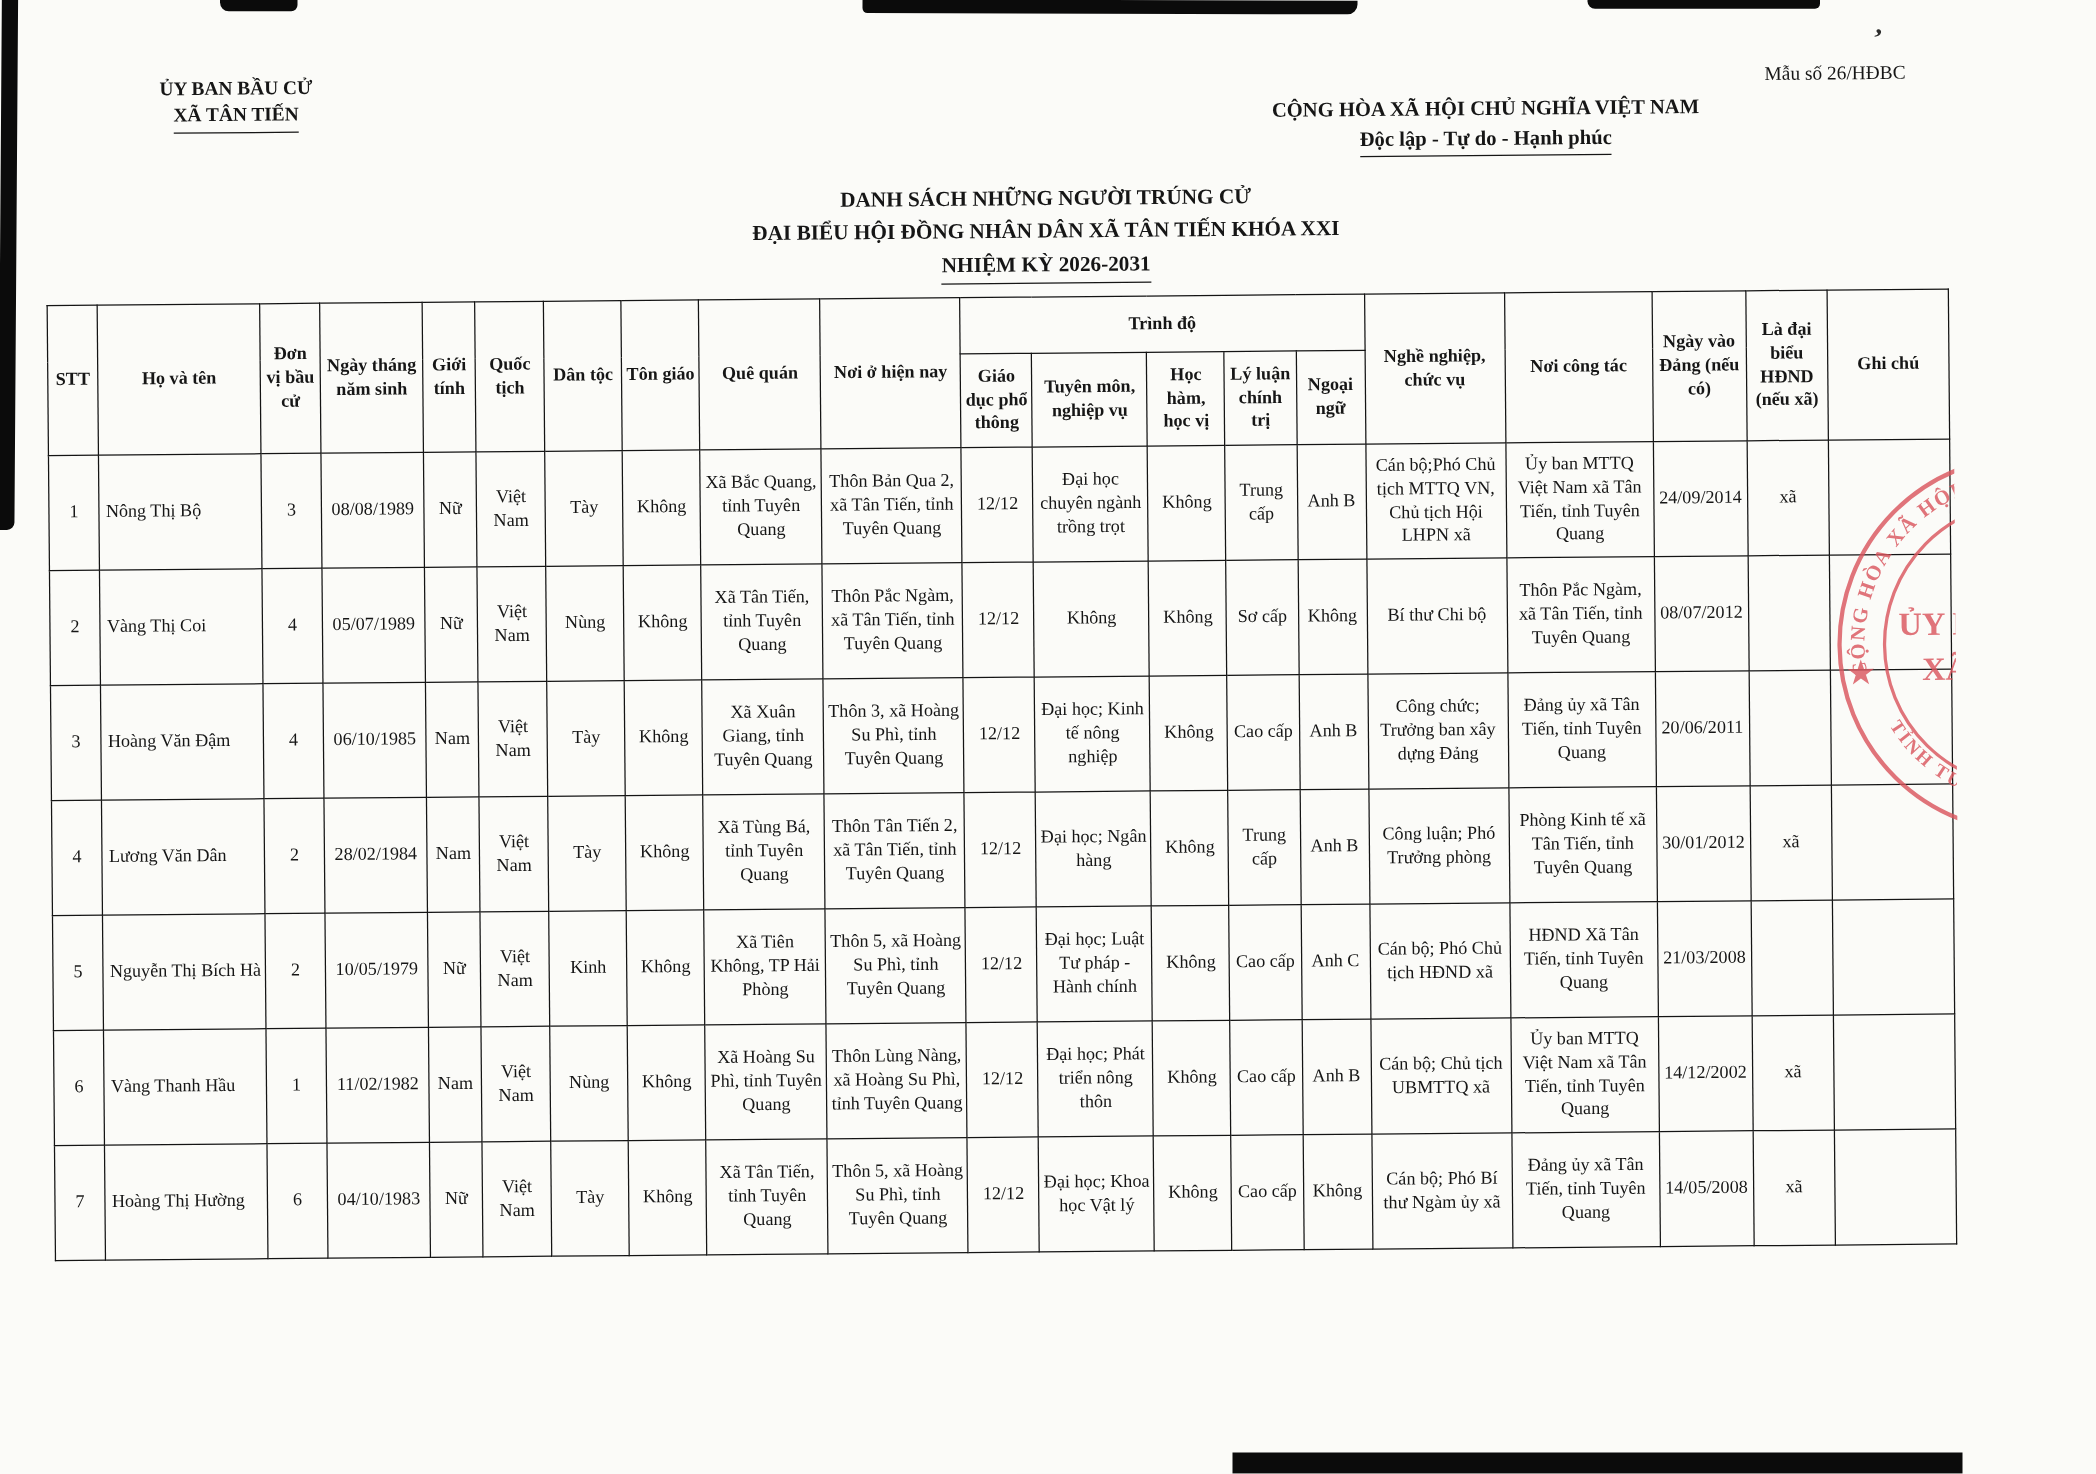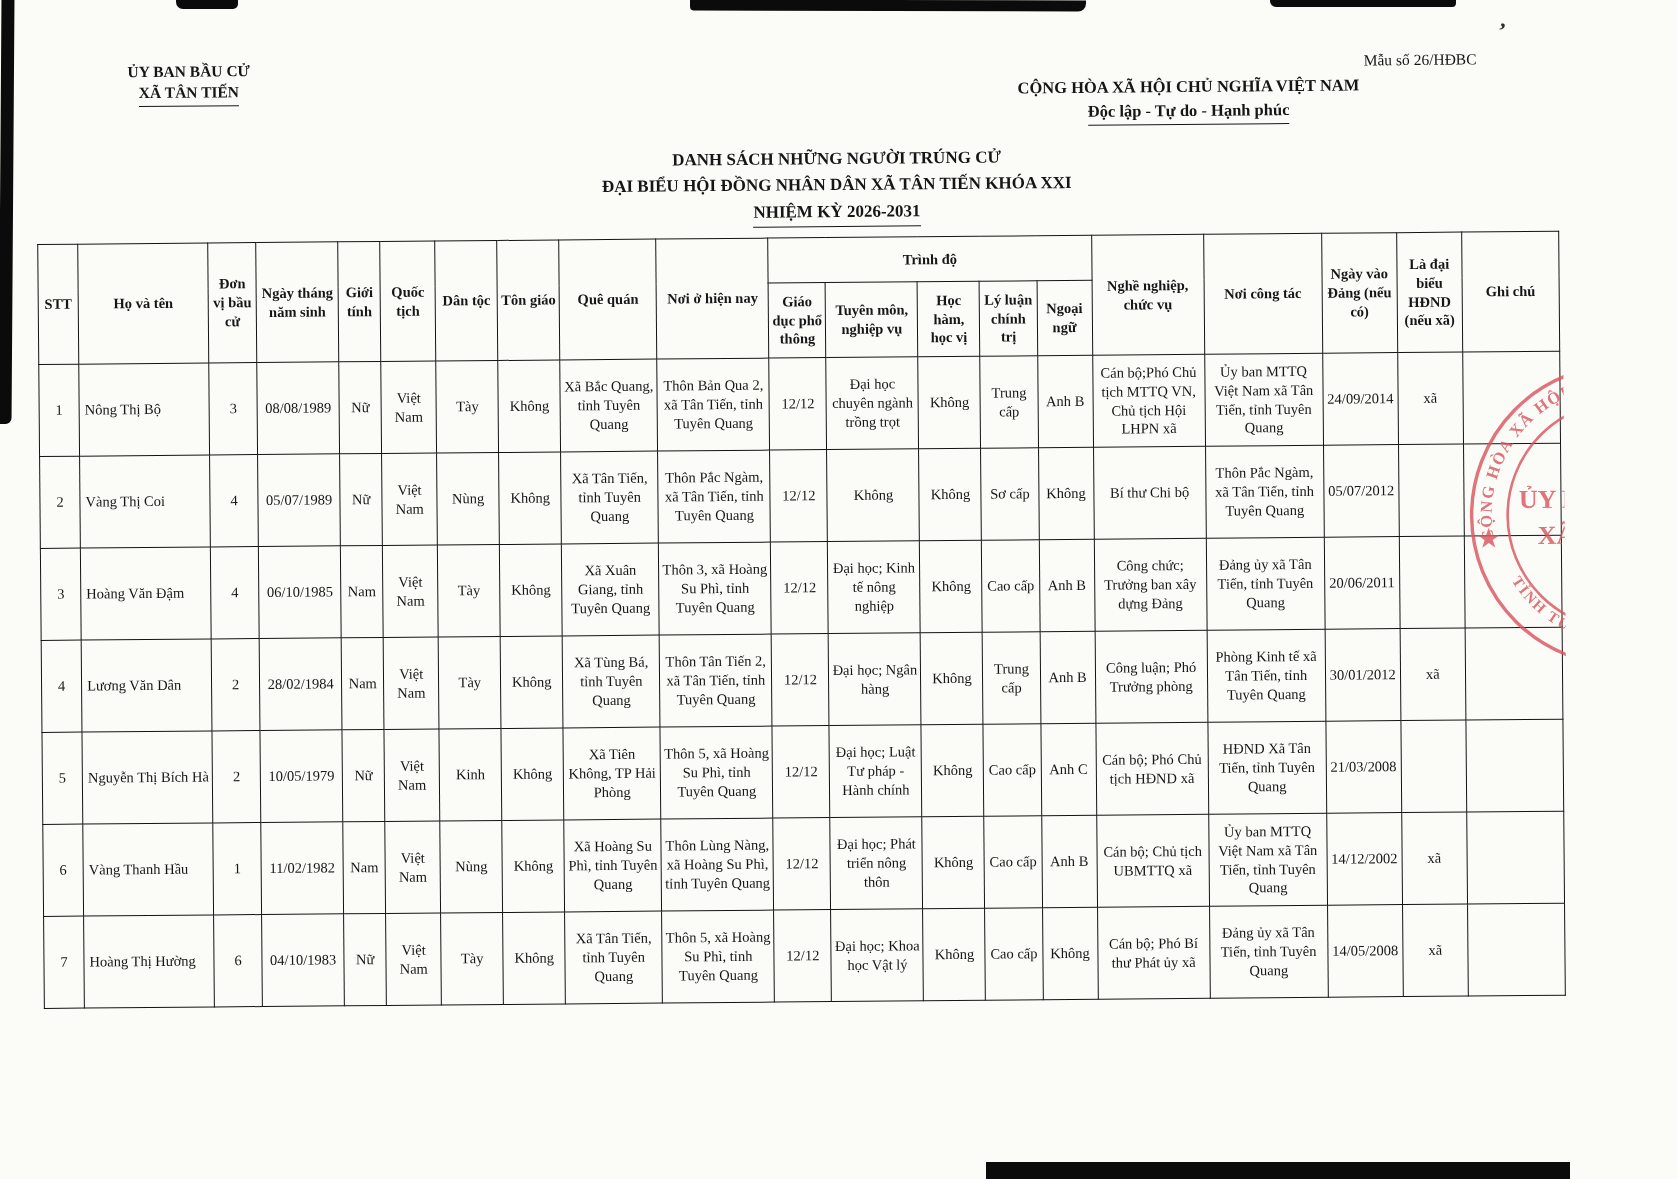--- a/index.html
+++ b/index.html
@@ -24,21 +24,21 @@
   .doc{position:absolute;inset:0;transform:rotate(-0.5deg);transform-origin:840px 560px;}
 
   .issuer{position:absolute;left:108px;top:56px;width:170px;text-align:center;
     font-weight:bold;font-size:15.5px;line-height:1.35;}
   .issuer .u{display:inline-block;border-bottom:1.6px solid #161616;padding-bottom:2px;}
 
   .motto{position:absolute;left:995px;top:78px;width:395px;text-align:center;
     font-weight:bold;font-size:16.5px;line-height:1.45;}
   .motto .u{display:inline-block;border-bottom:1.7px solid #161616;padding-bottom:1px;}
 
-  .form-no{position:absolute;left:1368px;top:56px;font-size:15.5px;}
+  .form-no{position:absolute;left:1416px;top:56px;font-size:15.5px;}
 
   .title{position:absolute;left:480px;top:146px;width:720px;text-align:center;
     font-weight:bold;font-size:17px;line-height:1.55;}
   .title .u{display:inline-block;border-bottom:1.8px solid #161616;padding-bottom:1px;}
 
   
   table.results{
     position:absolute;left:40px;top:237px;width:1522px;
     border-collapse:collapse;table-layout:fixed;
     font-size:14.5px;line-height:1.3;
@@ -175,21 +175,21 @@
             <td>Không</td>
             <td>Xã Tân Tiến, tỉnh Tuyên Quang</td>
             <td>Thôn Pắc Ngàm, xã Tân Tiến, tỉnh Tuyên Quang</td>
             <td>12/12</td>
             <td>Không</td>
             <td>Không</td>
             <td>Sơ cấp</td>
             <td>Không</td>
             <td>Bí thư Chi bộ</td>
             <td>Thôn Pắc Ngàm, xã Tân Tiến, tỉnh Tuyên Quang</td>
-            <td>05/07/2012</td>
+            <td>08/07/2012</td>
             <td></td>
             <td></td>
           </tr>
           <tr>
             <td>3</td>
             <td class="cell-name">Hoàng Văn Đậm</td>
             <td>4</td>
             <td>06/10/1985</td>
             <td>Nam</td>
             <td>Việt Nam</td>
@@ -283,21 +283,21 @@
             <td>Việt Nam</td>
             <td>Tày</td>
             <td>Không</td>
             <td>Xã Tân Tiến, tỉnh Tuyên Quang</td>
             <td>Thôn 5, xã Hoàng Su Phì, tỉnh Tuyên Quang</td>
             <td>12/12</td>
             <td>Đại học; Khoa học Vật lý</td>
             <td>Không</td>
             <td>Cao cấp</td>
             <td>Không</td>
-            <td>Cán bộ; Phó Bí thư Phát ủy xã</td>
+            <td>Cán bộ; Phó Bí thư Ngàm ủy xã</td>
             <td>Đảng ủy xã Tân Tiến, tỉnh Tuyên Quang</td>
             <td>14/05/2008</td>
             <td>xã</td>
             <td></td>
           </tr>
         </tbody>
     </table>
 
     <div class="stamp-clip">
       <svg width="340" height="340" viewBox="0 0 340 340">

